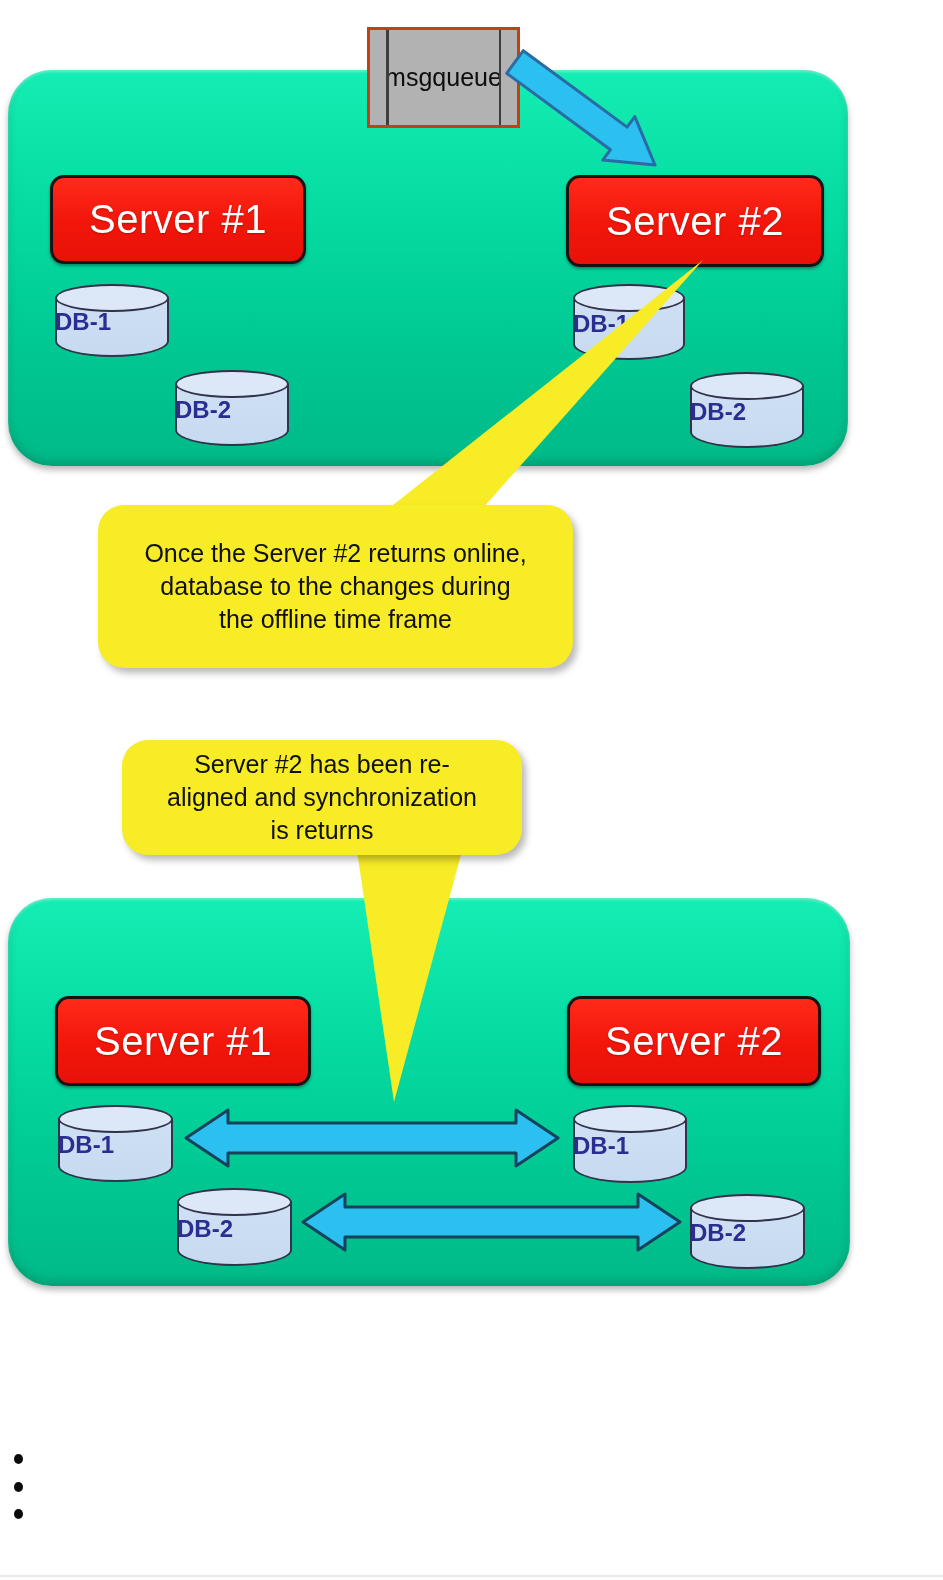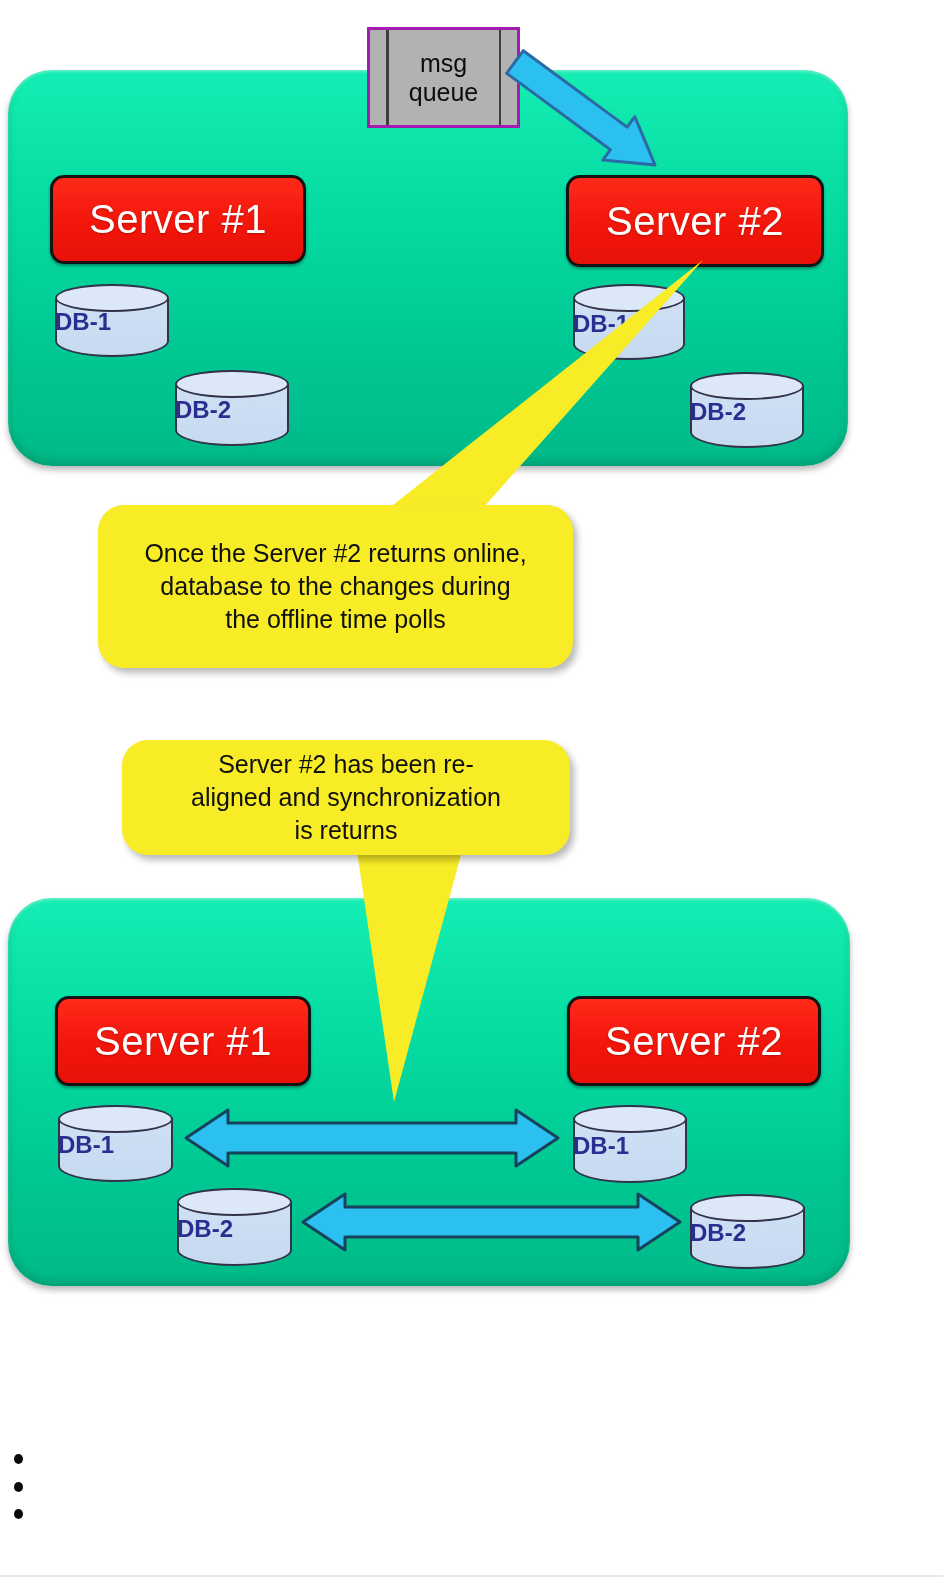--- a/index.html
+++ b/index.html
@@ -34,22 +34,22 @@
     border:2px solid #32324A;border-top:none;box-sizing:border-box;
     border-radius:0 0 50% 50% / 0 0 16px 16px;
   }
   .cyl-label{
     position:absolute;left:0;right:10px;top:52%;transform:translateY(-50%);
     text-align:left;color:#2B2D90;font-size:24px;font-weight:700;z-index:3;
   }
   
   .queue-box{
     position:absolute;left:367px;top:27px;width:153px;height:101px;
-    background:#B2B2B2;border:3px solid #a21caf;box-sizing:border-box;
-    display:flex;flex-direction:column;align-items:center;justify-content:center;
+    background:#B2B2B2;border:3px solid #c2410c;box-sizing:border-box;
+    display:flex;flex-direction:row;align-items:center;justify-content:center;
     font-size:25px;color:#0d0d0d;line-height:29px;z-index:4;
   }
   .queue-bar{position:absolute;top:0;bottom:0;width:2.5px;background:#3E3E3E;}
   .queue-bar.l{left:16px;} .queue-bar.r{right:16px;}
   
   .callout{
     position:absolute;background:#F7EC26;border-radius:26px;
     box-shadow:4px 5px 7px rgba(0,0,0,.28);
     display:flex;flex-direction:column;align-items:center;justify-content:center;
     color:#101010;font-size:25px;line-height:33px;text-align:center;z-index:6;
@@ -112,24 +112,24 @@
     <polygon points="357,851 462,851 394,1102" fill="#F7EC26"></polygon>
 
     <polygon points="186,1138 228,1110 228,1123 516,1123 516,1110 558,1138 516,1166 516,1153 228,1153 228,1166" fill="#2BC0F0" stroke="#17425C" stroke-width="3" stroke-linejoin="round"></polygon>
 
     <polygon points="303,1222 345,1194 345,1207 638,1207 638,1194 680,1222 638,1250 638,1237 345,1237 345,1250" fill="#2BC0F0" stroke="#17425C" stroke-width="3" stroke-linejoin="round"></polygon>
   </svg>
 
   <div class="callout" style="left:98px;top:505px;width:475px;height:163px;">
     <div class="line">Once the Server #2 returns online,</div>
     <div class="line">database to the changes during</div>
-    <div class="line">the offline time polls</div>
+    <div class="line">the offline time frame</div>
   </div>
 
-  <div class="callout" style="left:122px;top:740px;width:448px;height:115px;">
+  <div class="callout" style="left:122px;top:740px;width:400px;height:115px;">
     <div class="line">Server #2 has been re-</div>
     <div class="line">aligned and synchronization</div>
     <div class="line">is returns</div>
   </div>
 
   <div class="group-box" style="left:8px;top:898px;width:842px;height:388px;"></div>
 
   <div class="server" style="left:55px;top:996px;width:250px;height:84px;">
     <span>Server #1</span>
   </div>

